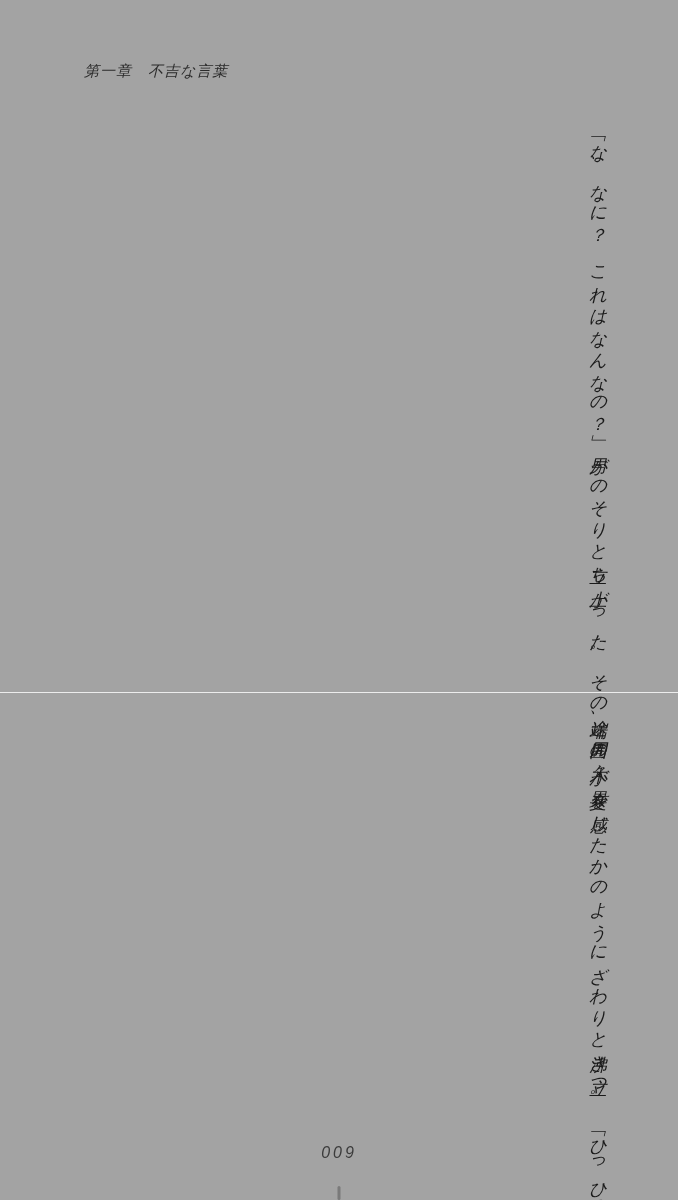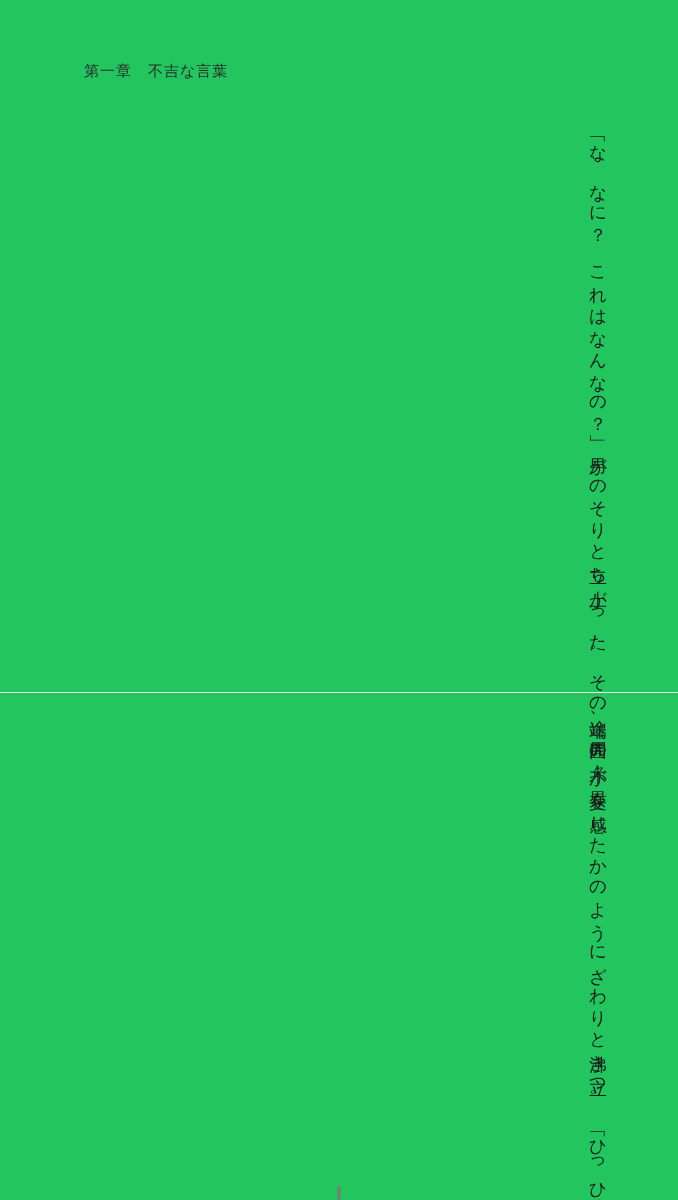--- a/index.html
+++ b/index.html
@@ -97,29 +97,30 @@
     transform: translateX(-50%);
     width: 3px;
     height: 14px;
     background: #7a7a7a;
     border-radius: 2px;
   }
 </style>
 </head>
 <body style="color: rgb(26, 26, 26);">
 
-<div class="page" style="background: #22c55e;">
+<div class="page" style="background: #a3a3a3; font-style: italic;">
 
   <div class="running-head">第一章　不吉な言葉</div>
 
   <div class="fold-line"></div>
 
   <div class="body-text">
     <div class="col indent">「な、なに？　これはなんなの？」</div>
     <div class="col">　男がのそりと立ち上がった。その途端、周囲の木々が異変を感じたかのようにざわりと</div>
     <div class="col">沸き立つ。</div>
     <div class="col indent">「ひっひっひっ、なかなか元気がいいじゃないか――だが、お嬢ちゃんはもはや籠の中の</div>
 
   </div>
 
+  <div class="folio">009</div>
   <div class="folio-mark"></div>
 
 </div>
 
 </body></html>

